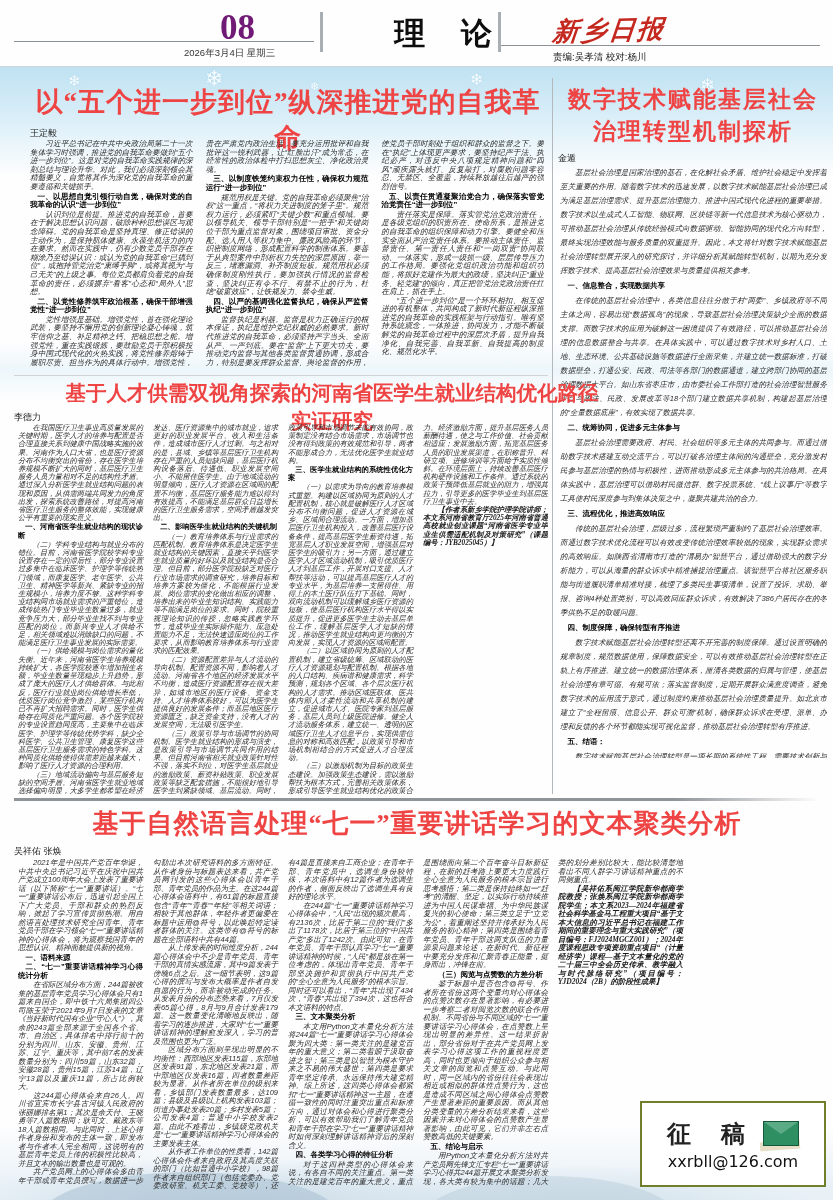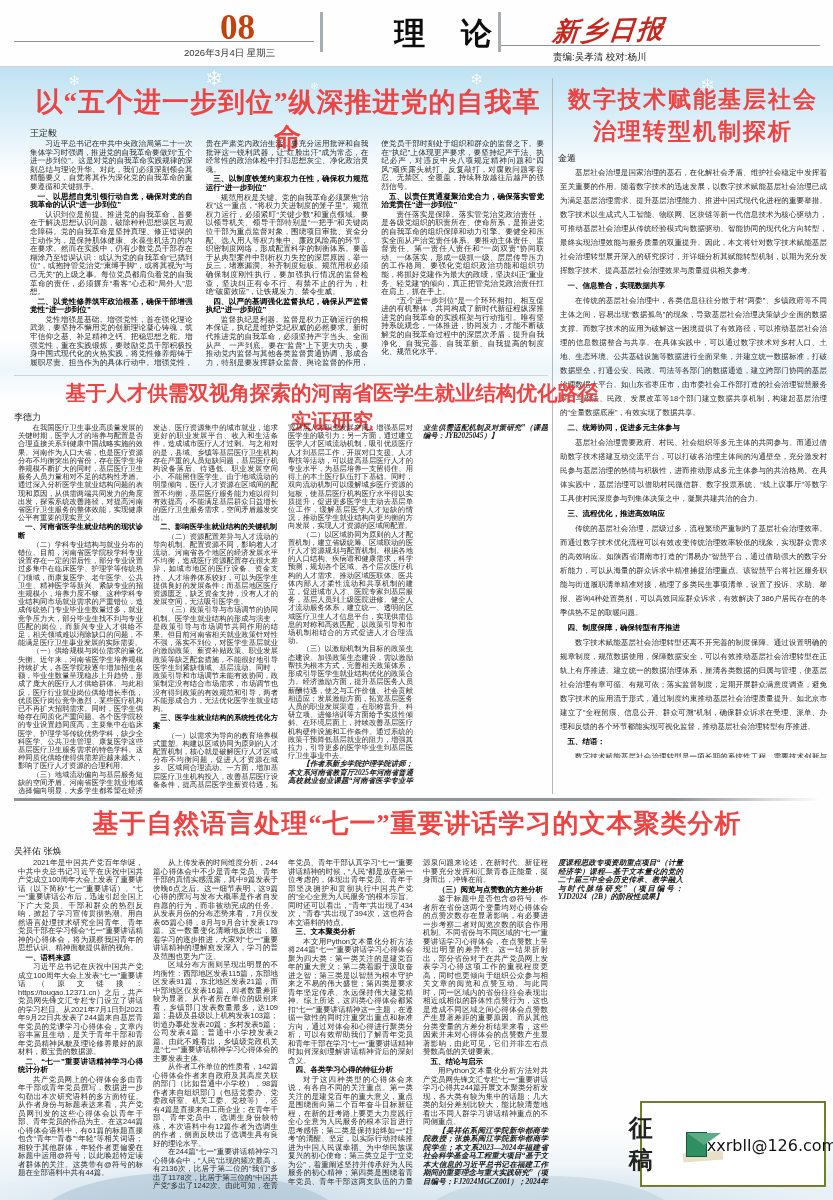--- a/index.html
+++ b/index.html
@@ -14,21 +14,21 @@
        background:
         radial-gradient(55% 120% at 28% 115%, #c3d6e3 0%, rgba(195,214,227,0) 60%),
         radial-gradient(45% 100% at 70% 118%, #cfdfe9 0%, rgba(207,223,233,0) 65%),
         linear-gradient(180deg, rgba(255,255,255,0) 0%, #e9f1f7 80%);}
   .hill{position:absolute;bottom:-18px;height:46px;border-radius:50% 50% 0 0/100% 100% 0 0;z-index:0;}
   .hill.h1{left:40px;width:300px;background:rgba(160,185,205,.45);}
   .hill.h2{left:420px;width:260px;background:rgba(178,200,216,.40);bottom:-22px;}
   .snow{position:absolute;color:rgba(255,255,255,.92);z-index:1;text-shadow:0 0 2px rgba(160,210,235,.8);}
   
   .hnum{position:absolute;left:220px;top:8px;font-family:"Liberation Serif",serif;font-weight:900;
-        font-size:35px;color:#c2410c;z-index:3;}
+        font-size:35px;color:#701a75;z-index:3;}
   .hdate{position:absolute;left:184px;top:47px;font-size:9.5px;color:#333;z-index:3;}
   .hsec{position:absolute;left:346px;top:13px;width:160px;text-align:right;font-family:"Liberation Serif",serif;
         font-weight:900;font-size:31px;letter-spacing:14px;color:#0d0d0d;z-index:3;}
   .hlogo{position:absolute;left:553px;top:13px;font-family:"Liberation Serif",serif;font-weight:900;font-style:italic;
         font-size:26px;color:#c4281f;transform:skewX(-7deg) rotate(-1.5deg);z-index:3;letter-spacing:2px;}
   .heds{position:absolute;left:553px;top:51px;font-size:9.5px;color:#222;z-index:3;}
   .hrule-l{position:absolute;left:14px;top:41px;width:300px;height:1px;background:#8d9298;z-index:3;}
   .hrule-r{position:absolute;left:500px;top:45px;width:320px;height:1px;background:#8d9298;z-index:3;}
   .hbar{position:absolute;top:12px;width:3px;height:40px;background:#a9aeb3;z-index:3;}
   .hbar.b1{left:320px;} .hbar.b2{left:498px;}
@@ -36,21 +36,21 @@
   
   .vsep{position:absolute;left:552px;top:78px;width:1px;height:716px;background:#b3b8bc;z-index:2;}
   .hsep2{position:absolute;left:14px;top:375px;width:534px;height:1px;background:#cfd4d8;z-index:2;}
   .hsep3{position:absolute;left:14px;top:798px;width:806px;height:3px;z-index:2;
          background:linear-gradient(90deg,#8f9499 0%,#8f9499 82%,rgba(143,148,153,0) 100%);}
   
   .atitle{position:absolute;text-align:center;font-family:"Liberation Serif",serif;font-weight:900;color:#ef4444;z-index:3;}
   .aauthor{position:absolute;text-align:left;font-size:9px;color:#222;z-index:3;}
   .abody{position:absolute;overflow:hidden;z-index:3;text-align:justify;color:#2a2a2a;column-fill:auto;}
   .para{margin:0;}
-  .para.p{text-indent:2em;}
+  .para.p{text-indent:2em;font-style:italic;}
   .para.h{font-weight:bold;color:#000;text-indent:1em;margin:1px 0;}
   .para.b{font-weight:bold;color:#000;text-indent:2em;margin:1px 0;}
   .para.i{font-family:"Liberation Serif",serif;font-style:italic;font-weight:bold;text-indent:2em;color:#1a1a1a;}
   #a1-title{left:30px;top:84px;width:516px;font-size:27px;letter-spacing:1px;}
   #a1-author{left:30px;top:127px;width:516px;}
   #a1-body{left:30px;top:140px;width:514px;height:234px;column-count:3;column-gap:13px;
            font-size:7.6px;line-height:8.6px;}
   #a2-title{left:558px;top:84px;width:270px;font-size:23px;line-height:32px;letter-spacing:2px;}
   #a2-author{left:558px;top:152px;width:270px;}
   #a2-body{left:560px;top:166px;width:267px;height:592px;font-size:7.5px;line-height:14px;}
@@ -58,21 +58,21 @@
   #a3-title{left:26px;top:379px;width:536px;font-size:20.5px;margin-left:38px;}
   #a3-author{left:14px;top:411px;width:536px;}
   #a3-body{left:18px;top:424px;width:530px;height:372px;column-count:4;column-gap:10px;
            font-size:7.3px;line-height:8.2px;}
   #a4-title{left:14px;top:806px;width:806px;font-size:26px;letter-spacing:1px;}
   #a4-author{left:14px;top:845px;width:806px;}
   #a4-body{left:18px;top:859px;width:800px;height:334px;column-count:6;column-gap:10px;
            font-size:7.5px;line-height:8.5px;}
   
   .czbox{position:absolute;left:640px;top:1101px;width:182px;height:82px;background:#fff;
-         border:2px solid #6f7f2b;z-index:6;display:flex;flex-direction:row;align-items:center;justify-content:center;}
+         border:2px solid #6f7f2b;z-index:6;display:flex;flex-direction:column;align-items:center;justify-content:center;}
   .czrow{display:flex;align-items:center;gap:6px;}
   .cztitle{font-family:"Liberation Serif",serif;font-weight:900;font-size:24px;letter-spacing:12px;color:#222;}
   .env{position:relative;width:34px;height:23px;background:#2e8f63;border:1px solid #15583c;}
   .env:before{content:"";position:absolute;left:0;top:0;width:0;height:0;
               border-left:17px solid transparent;border-right:17px solid transparent;border-top:12px solid #5cab87;}
   .envbase{position:absolute;left:-4px;bottom:-5px;width:40px;height:9px;background:#e7dfc6;transform:rotate(-4deg);z-index:-1;}
   .czmail{font-family:"DejaVu Sans",sans-serif;font-size:16px;color:#111;margin-top:2px;}
 </style>
 </head>
 <body>
@@ -143,36 +143,38 @@
 
   <div id="a3-title" class="atitle">基于人才供需双视角探索的河南省医学生就业结构优化路径实证研究</div>
   <div id="a3-author" class="aauthor">李德力</div>
   <div id="a3-body" class="abody">
       <div class="para p">在我国医疗卫生事业高质量发展的关键时期，医学人才的培养与配置是否合理直接关系到健康中国战略实施的效果。河南作为人口大省，也是医疗资源分布不均衡突出的省份，存在医学生培养规模不断扩大的同时，基层医疗卫生服务人员力量相对不足的结构性矛盾。通过深入分析医学生就业结构问题的表现和原因，从供需两端共同发力的角度出发，探索系统改善路径，对提高河南省医疗卫生服务的整体效能，实现健康公平有重要的现实意义。</div>
       <div class="para h">一、河南省医学生就业结构的现状诊断</div>
       <div class="para p">（二）学科专业结构与就业分布的错位。目前，河南省医学院校学科专业设置存在一定的滞后性，部分专业设置过多集中在临床医学、护理学等传统热门领域，而康复医学、老年医学、公共卫生、精神医学等新兴、紧缺专业的招生规模小，培养力度不够。这种学科专业结构同市场就业需求的严重错位，造成传统热门专业毕业生数量过多，就业竞争压力大，部分毕业生找不到与专业匹配的岗位，而新兴专业人才供给不足，相关领域难以消除缺口的问题，不能满足医疗卫生事业发展的实际需要。</div>
       <div class="para p">（一）供给规模与岗位需求的量化失衡。近年来，河南省医学生培养规模持续扩大，各医学院校逐年增加招生名额，毕业生数量呈现稳步上升趋势，形成了庞大的医疗人才供给群体。与此相反，医疗行业就业岗位供给增长率低，优质医疗岗位竞争激烈，某些医疗机构已不再扩大招聘需求。同时，医学生供给存在同质化严重问题。各个医学院校的专业设置趋同度高，主要集中在临床医学、护理学等传统优势学科，缺少全科医学、公共卫生管理、康复医学这些基层医疗卫生服务需求的特色学科。这种同质化供给使得供需差距越来越大，影响了医疗人才资源的合理利用。</div>
       <div class="para p">（三）地域流动偏向与基层服务短缺的空间矛盾。河南省医学生就业地域选择偏向明显，大多学生都希望在经济发达、医疗资源集中的城市就业，追求更好的职业发展平台、收入和生活条件，造成城市医疗人才过剩。与之相对的是，县域、乡镇等基层医疗卫生机构存在严重的人员短缺问题，基层医疗机构设备落后、待遇低、职业发展空间小、不能留住医学生。由于地域流动的明显倾向，医疗人才资源在区域间的配置不均衡，基层医疗服务能力难以得到有效提高，不能满足基层群众日益增长的医疗卫生服务需求，空间矛盾越发突出。</div>
       <div class="para h">二、影响医学生就业结构的关键机制</div>
+      <div class="para p">（一）教育培养体系与行业需求的匹配机制。教育培养体系是决定医学生就业结构的关键因素，直接关乎到医学生就业质量的好坏以及就业结构是否合理。但目前，部分医学院校缺乏对医疗行业市场需求的调查研究，培养目标和培养方案较为僵化，不能根据行业发展、岗位需求的变化做出相应的调整，培养出来的毕业生知识结构、实践能力等不能满足岗位的要求。同时，院校重视理论知识的传授，忽略实践教学环节，造成毕业生实际操作能力、应急处置能力不足，无法快速适应岗位的工作要求，从而影响教育培养体系与行业需求的匹配效果。</div>
       <div class="para p">（二）资源配置差异与人才流动的导向机制。配置资源不同，影响着人才流动。河南省各个地区的经济发展水平不均衡，造成医疗资源配置存在很大差异，如城市地区的医疗设备、资金支持、人才培养体系较好，可以为医学生提供良好的发展条件；而基层地区医疗资源匮乏，缺乏资金支持，没有人才的发展空间，无法吸引医学生。</div>
       <div class="para p">（三）政策引导与市场调节的协同机制。医学生就业结构的形成与演变，是政策引导与市场调节共同作用的结果。但目前河南省相关就业政策针对性不强，落实不到位，对医学生基层就业的激励政策、薪资补贴政策、职业发展政策等缺乏配套措施，不能很好地引导医学生到紧缺领域、基层流动。同时，政策引导和市场调节未能有效协同，政策制定没有结合市场需求，市场调节也没有得到政策的有效规范和引导，两者不能形成合力，无法优化医学生就业结构。</div>
       <div class="para h">三、医学生就业结构的系统性优化方案</div>
       <div class="para p">（一）以需求为导向的教育培养模式重塑。构建以区域协同为原则的人才配置机制，核心就是破解医疗人才区域分布不均衡问题，促进人才资源在城乡、区域间合理流动。一方面，增加基层医疗卫生机构投入，改善基层医疗设备条件，提高基层医学生薪资待遇，拓宽基层人才职业发展空间，增强基层对医学生的吸引力；另一方面，通过建立医学人才区域流动机制，吸引优质医疗人才到基层工作，开展对口支援、人才帮扶等活动，可以提高基层医疗人才的专业水平，为基层培养一支留得住、用得上的本土医疗队伍打下基础。同时，双向流动机制可以缓解城乡医疗资源的短板，使基层医疗机构医疗水平得以实质提升，促进更多医学生主动去基层单位工作，缓解基层医学人才短缺的情况，推动医学生就业结构向更均衡的方向发展，实现人才资源的区域间配置。</div>
       <div class="para p">（二）以区域协同为原则的人才配置机制，建立省级统筹、区域联动的医疗人才资源规划与配置机制。根据各地的人口结构、疾病谱和健康需求，科学预测，规划各个区域、各个层次医疗机构的人才需求。推动区域医联体、医共体内部人才柔性流动和共享机制的建立，促进城市人才、医院专家到基层服务，基层人员到上级医院进修。健全人才流动服务体系，建立统一、透明的区域医疗卫生人才信息平台，实现供需信息的对称和高效匹配，以政策引导和市场机制相结合的方式促进人才合理流动。</div>
       <div class="para p">（三）以激励机制为目标的政策生态建设。加强政策生态建设，需以激励帮扶为根本方式，完善相关政策体系，形成引导医学生就业结构优化的政策合力。经济激励方面，提升基层医务人员薪酬待遇，使之与工作价值、社会贡献相适应；发展激励方面，拓宽基层医务人员的职业发展渠道，在职称晋升、科研立项、进修培训等方面给予实质性倾斜。在环境层面上，持续改善基层医疗机构硬件设施和工作条件。通过系统的政策干预降低基层就业的阻力，增强其拉力，引导更多的医学毕业生到基层医疗卫生事业中去。</div>
       <div class="para i">【作者系新乡学院护理学院讲师；本文系河南省教育厅2025年河南省普通高校就业创业课题“河南省医学专业毕业生供需适配机制及对策研究”（课题编号：JYB2025045）】</div>
     </div>
 
   <div id="a4-title" class="atitle">基于自然语言处理“七一”重要讲话学习的文本聚类分析</div>
   <div id="a4-author" class="aauthor">吴祥佑 张焕</div>
   <div id="a4-body" class="abody">
       <div class="para p">2021年是中国共产党百年华诞，中共中央总书记习近平在庆祝中国共产党成立100周年大会上发表了重要讲话（以下简称“七一”重要讲话）。“七一”重要讲话公布后，迅速引起全国上下广大党员、干部和群众的热烈反响，掀起了学习宣传贯彻热潮。用自然语言处理技术研究全国青年、青年党员干部在学习领会“七一”重要讲话精神的心得体会，将为观察我国青年的思想认识、精神面貌提供新的视角。</div>
       <div class="para h">一、语料来源</div>
-      <div class="para p">习近平总书记在庆祝中国共产党成立100周年大会上发表“七一”重要讲话（原文链接：https://tougao.12371.cn）之后，共产党员网先锋文汇专栏专门设立了讲话的学习栏目。从2021年7月1日到2021年9月22日共发表了244篇来自基层青年党员的党课学习心得体会，文章内容丰富且生动，是关于青年干部和青年党员精神风貌及理论修养最好的原材料，最宝贵的数据源。</div>
       <div class="para h">二、“七一”重要讲话精神学习心得统计分析</div>
+      <div class="para p">在省际区域分布方面，244篇被收集的基层青年党员学习心得体会只有1篇来自国企，即中铁十六局集团四公司陈玉荣于2021年9月7日发表的文章《当好新时代国有企业“守心人”》，其余的243篇全部来源于全国各个省、市、自治区，具体排名中排行前十的分别为四川、山东、安徽、贵州、江苏、辽宁、重庆等，其中前7名的发表数量分别为：四川59篇，山东32篇，安徽28篇，贵州15篇，江苏14篇，辽宁13篇以及重庆11篇，所占比例较大。</div>
+      <div class="para p">这244篇心得体会来自26人。四川省宜宾市长宁县古河镇人民政府的张丽娜排名第1；其次是余天付、王晓勇等7人篇数相同；耿可文、戴政东等18人篇数相同。与此同时，上述心得作者身份和发布的主体一致，即发布者与作者本人完全相同，这说明有的基层青年党员上传的积极性比较高，并且文本的输出数量也是可观的。</div>
       <div class="para p">共产党员网上的心得体会多由青年干部或青年党员撰写，数据进一步勾勒出本次研究语料的多方面特征。从作者身份与标题表达来看，共产党员网刊发的这些心得体会以青年干部、青年党员的作品为主。在这244篇心得体会语料中，有61篇的标题直接包含“青年”“青春”“年轻”等相关词语；相较于其他群体，年轻作者更偏爱在标题中运用@符号，以此唤起特定读者群体的关注。这类带有@符号的标题在全部语料中共有44篇。</div>
       <div class="para p">从上传发表的时间维度分析，244篇心得体会中不少是青年党员、青年干部的真情实感流露，其中9篇发表于傍晚6点之后。这一细节表明，这9篇心得的撰写与发布大概率是作者自发自愿的行为，而非被动完成的任务。从发表月份的分布态势来看，7月仅发表65篇心得，8月与9月合计发表179篇。这一数量变化清晰地反映出，随着学习的逐步推进，大家对“七一”重要讲话精神的理解愈发深入，学习的普及范围也更为广泛。</div>
       <div class="para p">区域分布方面则呈现出明显的不均衡性：西部地区发表115篇，东部地区发表91篇，东北地区发表21篇，而中部地区仅发表16篇，四者数量差距较为显著。从作者所在单位的级别来看，乡镇部门发表数量最多，达109篇；县级及县级以上机构发表103篇；街道办事处发表20篇；乡村发表5篇；公司发表4篇；普通中小学校发表2篇。由此不难看出，乡镇级党政机关是“七一”重要讲话精神学习心得体会的主要发表主体。</div>
       <div class="para p">从作者工作单位的性质看，142篇心得体会作者来自政府及其高度关联的部门（比如普通中小学校），98篇作者来自组织部门（包括党委办、党委政研室、机关工委、党校等），还有4篇是直接来自工商企业；在青年干部、青年党员中，选调生身份较特殊，本次语料中有12篇作者为选调生的作者，侧面反映出了选调生具有良好的理论水平。</div>
       <div class="para p">在244篇“七一”重要讲话精神学习心得体会中，“人民”出现的频次最高，有2136次，比居于第二位的“我们”多出了1178次，比居于第三位的“中国共产党”多出了1242次。由此可知，在青年党员、青年干部认真学习“七一”重要讲话精神的时候，“人民”都是放在第一位考虑的，体现出青年党员、青年干部坚决拥护和贯彻执行中国共产党的“全心全意为人民服务”的根本宗旨。同时还可以看出，“青年”共出现了434次，“青春”共出现了394次，这也符合本文语料的特点。</div>
       <div class="para h">三、文本聚类分析</div>
       <div class="para p">本文用Python文本量化分析方法将244篇“七一”重要讲话学习心得体会聚为四大类：第一类关注的是建党百年的重大意义；第二类着眼于汲取奋进之智；第三类是以智慧为根本守护来之不易的伟大盛世；第四类是要求青年坚定传承、永远保持伟大建党精神。综上所述，这四类心得体会都紧扣“七一”重要讲话精神这一主题，在遵循一致性的同时注重突出重点和标准方向，通过对体会和心得进行聚类分析，可以有效帮助我们了解青年党员和青年干部在学习“七一”重要讲话精神时如何深刻理解讲话精神背后的深刻含义。</div>
       <div class="para h">四、各类学习心得的特征分析</div>
       <div class="para p">对于这四种类型的心得体会来说，有各自不同的关注重点。第一类关注的是建党百年的重大意义，重点是围绕面向第二个百年奋斗目标新征程，在新的赶考路上要更大力度践行全心全意为人民服务的根本宗旨进行思考感悟；第二类是保持始终如一“赶考”的清醒、坚定，以实际行动持续推进为中国人民谋幸福、为中华民族谋复兴的初心使命；第三类立足于“立党为公”，着重阐述坚持并传承好为人民服务的初心精神；第四类是围绕着青年党员、青年干部这两支队伍的力量源泉问题来论述，在新时代、新征程中要充分发挥和汇聚青春正能量，挺身而出，冲锋在前。</div>
       <div class="para b">（三）阅览与点赞数的方差分析</div>

